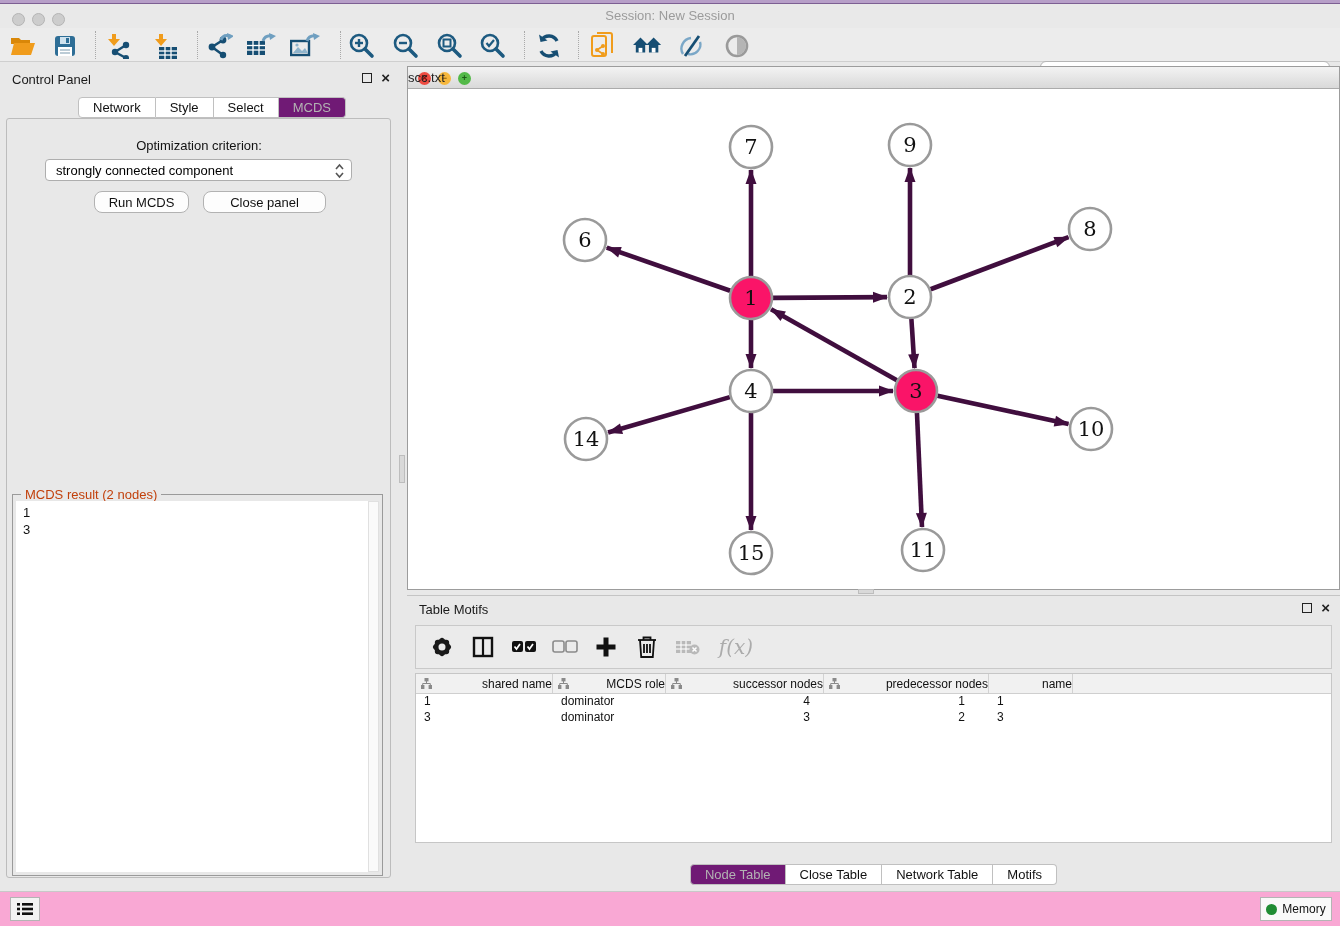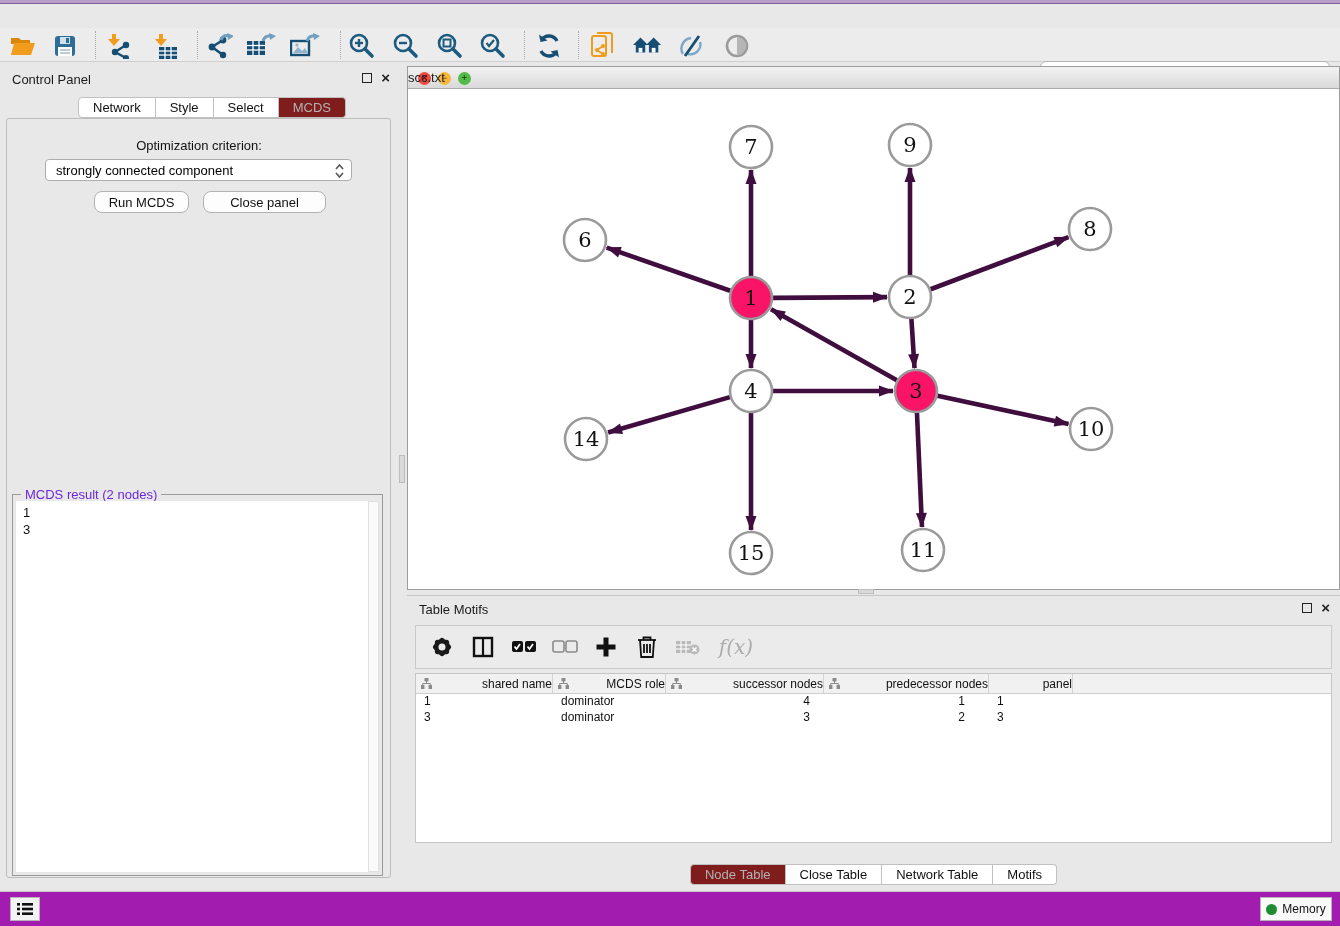--- a/index.html
+++ b/index.html
@@ -23,28 +23,28 @@
   
   .control-panel { position:absolute; left:0; top:66px; width:398px; height:824px; background:#e8e8e8; }
   .panel-header { position:absolute; left:12px; top:6px; font-size:13px; color:#1a1a1a; }
   .panel-btns { position:absolute; right:8px; top:7px; display:flex; gap:9px; align-items:center; }
   .float-btn { width:10px; height:10px; border:1.5px solid #222; display:inline-block; }
   .close-btn { font-size:15px; font-weight:bold; color:#222; line-height:10px; }
   .cp-tabs { position:absolute; left:78px; top:31px; display:flex; }
   .seg-tab { height:21px; padding:0 14px; background:#fff; border:1px solid #c0c0c0; border-left:none; font-size:13px; color:#111; display:flex; align-items:center; }
   .seg-tab:first-child { border-left:1px solid #c0c0c0; border-radius:4px 0 0 4px; }
   .seg-tab:last-child { border-radius:0 4px 4px 0; }
-  .seg-tab.active { background:#7f1d1d; color:#b3b3b3;text-align:center; }
+  .seg-tab.active { background:#701a75; color:#b3b3b3;text-align:center; }
   .cp-content { position:absolute; left:6px; top:52px; width:385px; height:760px; border:1px solid #bcbcbc; border-radius:3px; background:#e8e8e8; }
   .opt-label { position:absolute; left:0; right:0; top:72px; text-align:center; font-size:13px; color:#111; }
   .combo { position:absolute; left:45px; top:93px; width:307px; height:22px; background:#fff; border:1px solid #aeaeae; border-radius:4px; font-size:13px; display:flex; align-items:center; padding-left:10px; }
   .combo .stepper { position:absolute; right:6px; top:2px; }
   .btn { position:absolute; height:22px; background:#fdfdfd; border:1px solid #b2b2b2; border-radius:8px; font-size:13px; color:#111; display:flex; align-items:center; justify-content:center; }
   .fieldset { position:absolute; left:12px; top:428px; width:371px; height:382px; border:1px solid #9a9a9a; }
-  .fieldset-legend { position:absolute; left:8px; top:-8px; background:#e8e8e8; padding:0 4px; font-size:13px; color:#6d28d9; }
+  .fieldset-legend { position:absolute; left:8px; top:-8px; background:#e8e8e8; padding:0 4px; font-size:13px; color:#c2410c; }
   .fieldset-inner { position:absolute; left:3px; top:6px; right:14px; bottom:3px; background:#fff; }
   .fieldset-scroll { position:absolute; right:3px; top:6px; width:11px; bottom:3px; background:#fafafa; border:1px solid #e0e0e0; }
   .result-text { position:absolute; left:7px; top:3px; font-size:13px; color:#111; white-space:pre; line-height:17px; }
 
   
   .net-window { position:absolute; left:407px; top:66px; width:933px; height:524px; background:#fff; border:1px solid #9c9c9c; }
   .net-titlebar { position:absolute; left:0; top:0; width:100%; height:22px; background:linear-gradient(#f3f3f3,#d9d9d9); border-bottom:1px solid #ababab; }
   .net-title { position:absolute; left:0; right:0; top:3px; text-align:left; font-size:13px; color:#222; }
   .tl2 { position:absolute; top:4.5px; width:13px; height:13px; border-radius:50%; display:flex; align-items:center; justify-content:center; font-size:9px; font-weight:bold; }
   .net-canvas { position:absolute; left:0; top:22px; width:931px; height:500px; background:#fff; }
@@ -56,34 +56,40 @@
   .tbl { position:absolute; left:8px; top:77px; width:917px; height:170px; background:#fff; border:1px solid #c6c6c6; }
   .tbl-header { display:flex; height:20px; background:#f1f1f1; border-bottom:1px solid #cfcfcf; }
   .th { position:relative; border-right:1px solid #d2d2d2; display:flex; align-items:center; justify-content:flex-end; font-size:12px; color:#111; }
   .th .tree-ic { position:absolute; left:5px; top:4px; }
   .tr { display:flex; height:16px; font-size:12px; color:#111; }
   .td { overflow:hidden; white-space:nowrap; }
   .tp-tabs { position:absolute; left:0; right:0; top:268px; display:flex; justify-content:center; }
   .tp-panelbtns { position:absolute; right:10px; top:7px; display:flex; gap:9px; align-items:center; }
 
   
-  .statusbar { position:absolute; left:0; top:891px; width:100%; height:35px; background:#a21caf; border-top:1px solid #c8c8c8; }
+  .statusbar { position:absolute; left:0; top:891px; width:100%; height:35px; background:#f9a8d4; border-top:1px solid #c8c8c8; }
   .status-left-btn { position:absolute; left:10px; top:5px; width:30px; height:24px; background:#f3f3f3; border:1px solid #b4b4b4; display:flex; align-items:center; justify-content:center; }
   .memory-btn { position:absolute; right:8px; top:5px; width:72px; height:24px; background:#f9f9f9; border:1px solid #b4b4b4; display:flex; align-items:center; justify-content:center; gap:5px; font-size:12px; color:#111; }
   .memory-dot { width:11px; height:11px; border-radius:50%; background:#1f8c33; }
 
   .splitter-v { position:absolute; left:399px; top:455px; width:6px; height:28px; background:#d9d9d9; border:1px solid #bdbdbd; }
   .splitter-h { position:absolute; left:858px; top:589px; width:16px; height:5px; background:#d9d9d9; border:1px solid #bdbdbd; }
 </style>
 </head>
 <body>
 
 <div class="app">
 
   <div class="purple-strip"></div>
+  <div class="mac-titlebar">
+    <span class="tl" style="left:12px"></span>
+    <span class="tl" style="left:32px"></span>
+    <span class="tl" style="left:52px"></span>
+    <div class="mac-title">Session: New Session</div>
+  </div>
 
   <div class="toolbar">
     <div class="tb-icon" style="left:8px">
       <svg width="26" height="22" viewBox="0 0 26 22">
           <path d="M1 3h8l2 2h9v4H1z" fill="#d98708"></path>
           <path d="M4 8h21l-4 12H1z" fill="#f09c1c"></path>
         </svg>
     </div>
     <div class="tb-icon" style="left:50px">
       <svg width="22" height="22" viewBox="0 0 22 22">
@@ -464,21 +470,21 @@
               <g fill="#8a8a8a">
                 <rect x="3.5" y="0" width="4" height="3.4"></rect>
                 <rect x="0" y="7" width="3.4" height="4"></rect>
                 <rect x="7.6" y="7" width="3.4" height="4"></rect>
                 <path d="M5.5 3v2.5M1.7 7V5.5h7.6V7" stroke="#8a8a8a" fill="none" stroke-width="1"></path>
               </g>
             </svg>
             <span>predecessor nodes</span>
           </div>
           <div class="th" style="width: 84px;">
-            <span>panel</span>
+            <span>name</span>
           </div>
         </div>
       <div id="tbl-body">
           <div class="tr">
             <div class="td" style="width: 137px; text-align: left; padding-left: 8px; padding-right: 0px;">1</div>
             <div class="td" style="width: 113px; text-align: left; padding-left: 8px; padding-right: 0px;">dominator</div>
             <div class="td" style="width: 158px; text-align: right; padding-left: 0px; padding-right: 14px;">4</div>
             <div class="td" style="width: 165px; text-align: right; padding-left: 0px; padding-right: 24px;">1</div>
             <div class="td" style="width: 84px; text-align: left; padding-left: 8px; padding-right: 0px;">1</div>
           </div>

